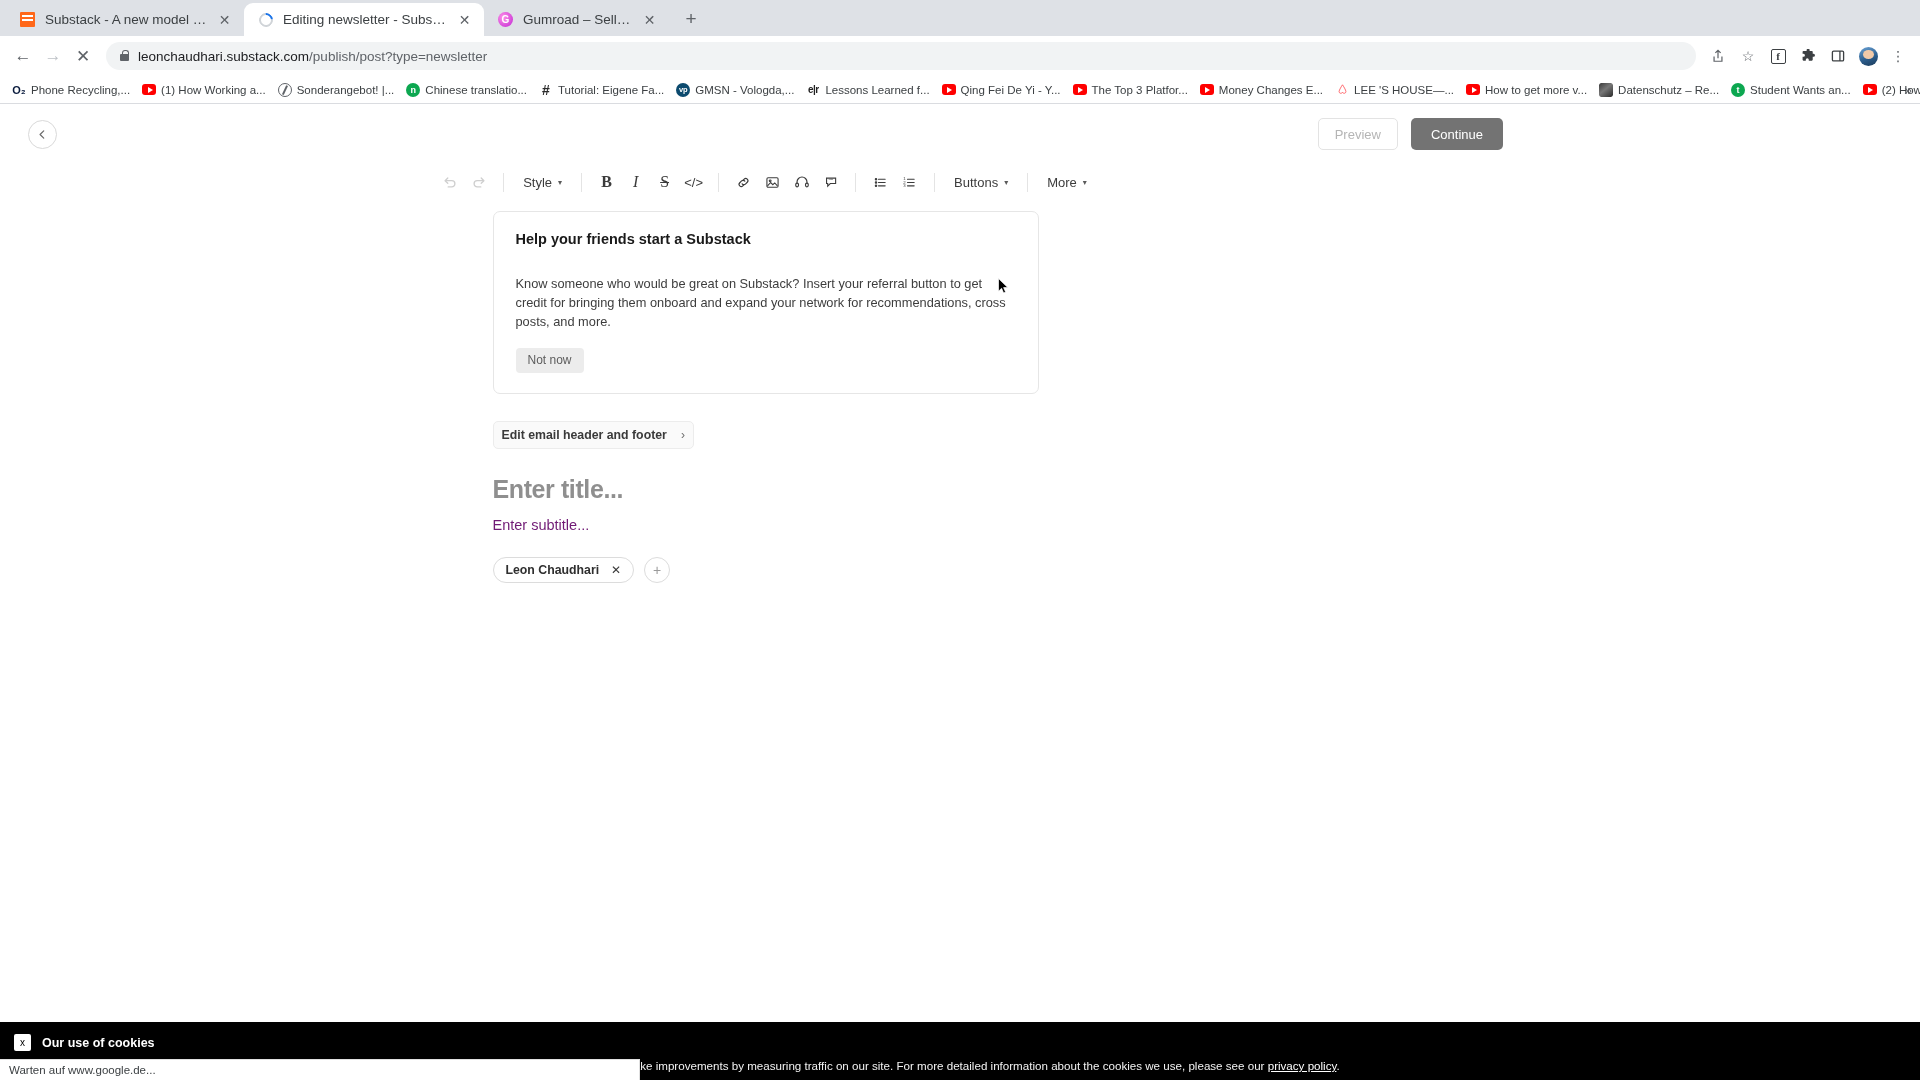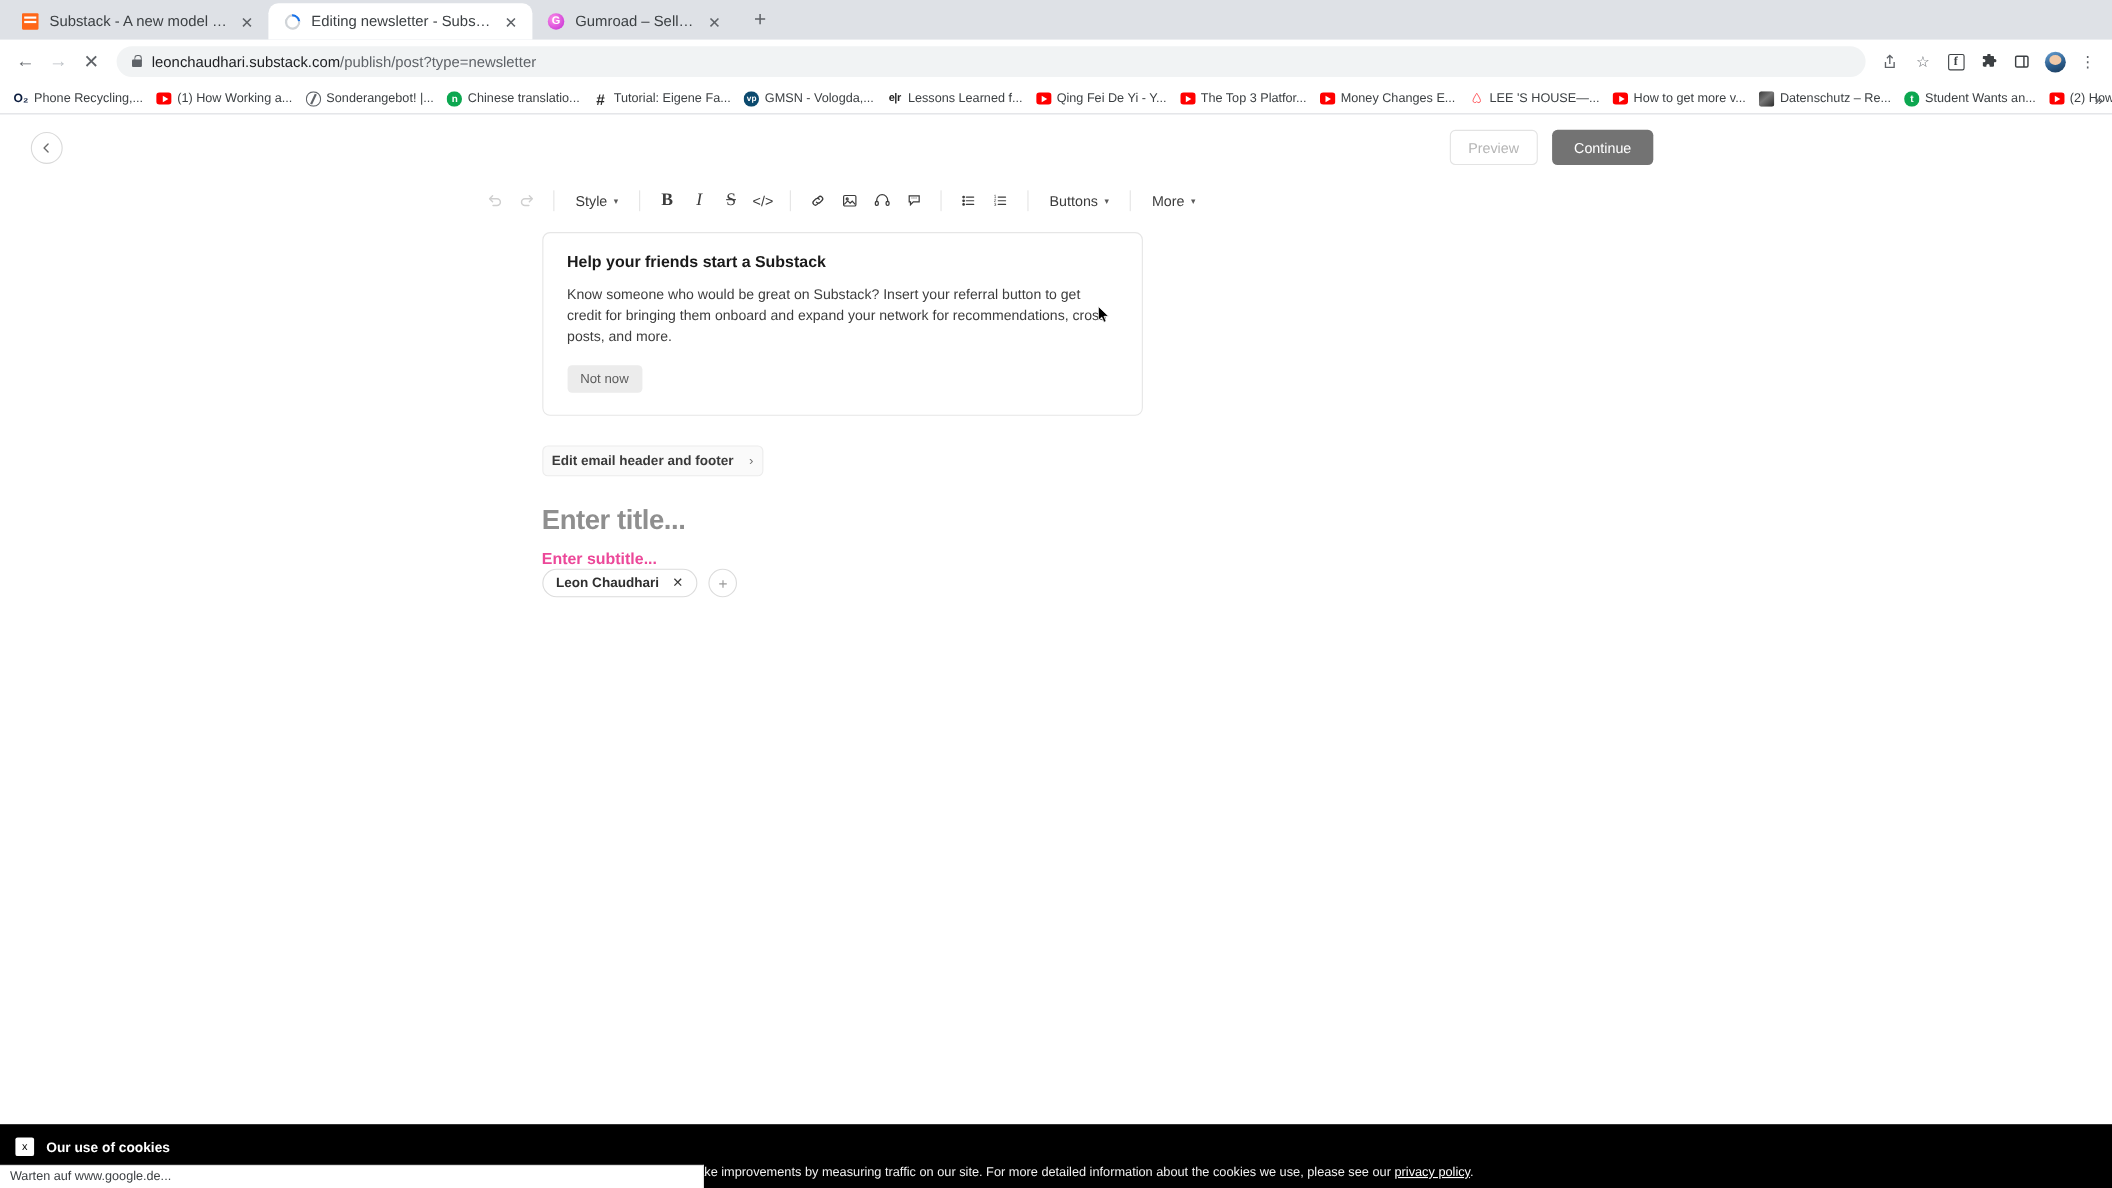--- a/index.html
+++ b/index.html
@@ -236,21 +236,21 @@
     width: 546px; margin: 0 auto; position: relative;
   }
 
   .referral-card {
     border: 1px solid #e6e6e6; border-radius: 7px;
     padding: 19px 22px 20px 22px; background: #fff;
     width: 546px;
   }
   .ref-title {
     font-size: 14.5px; font-weight: bold; color: #1a1a1a;
-    margin-bottom: 11px;
+    margin-bottom: 27px;
   }
   .ref-body {
     font-size: 12.8px; line-height: 1.5; color: #3d3d3d;
     margin-bottom: 16px;
   }
   .ref-btn {
     display: inline-flex; align-items: center; justify-content: center;
     height: 25px; padding: 0 12px; background: #ececec;
     border-radius: 4px; font-size: 12px; color: #5d5d5d;
   }
@@ -262,24 +262,24 @@
     border: 1px solid #ececec; border-radius: 5px; background: #fafafa;
     font-size: 12.3px; font-weight: bold; color: #3a3a3a;
   }
   .edit-header-btn .chev { color: #6f6f6f; font-size: 12px; font-weight: normal; }
 
   .title-ph {
     margin-top: 26px; font-size: 25px; font-weight: bold;
     color: #8f8f8f; letter-spacing: -0.4px;
   }
   .subtitle-ph {
-    margin-top: 13px; font-size: 14.5px; color: #ec4899; font-weight: bold;
+    margin-top: 13px; font-size: 14.5px; color: #701a75;
   }
   .author-row {
-    display: flex; align-items: center; gap: 10px;
+    margin-top: 24px; display: flex; align-items: center; gap: 10px;
   }
   .author-chip {
     display: inline-flex; align-items: center; gap: 12px;
     height: 26px; padding: 0 12px;
     border: 1px solid #dcdcdc; border-radius: 14px;
     font-size: 12.3px; font-weight: bold; color: #2f2f2f;
   }
   .author-chip .x { font-size: 12px; color: #3a3a3a; font-weight: normal;}
   .add-author {
     width: 26px; height: 26px; border-radius: 50%;

